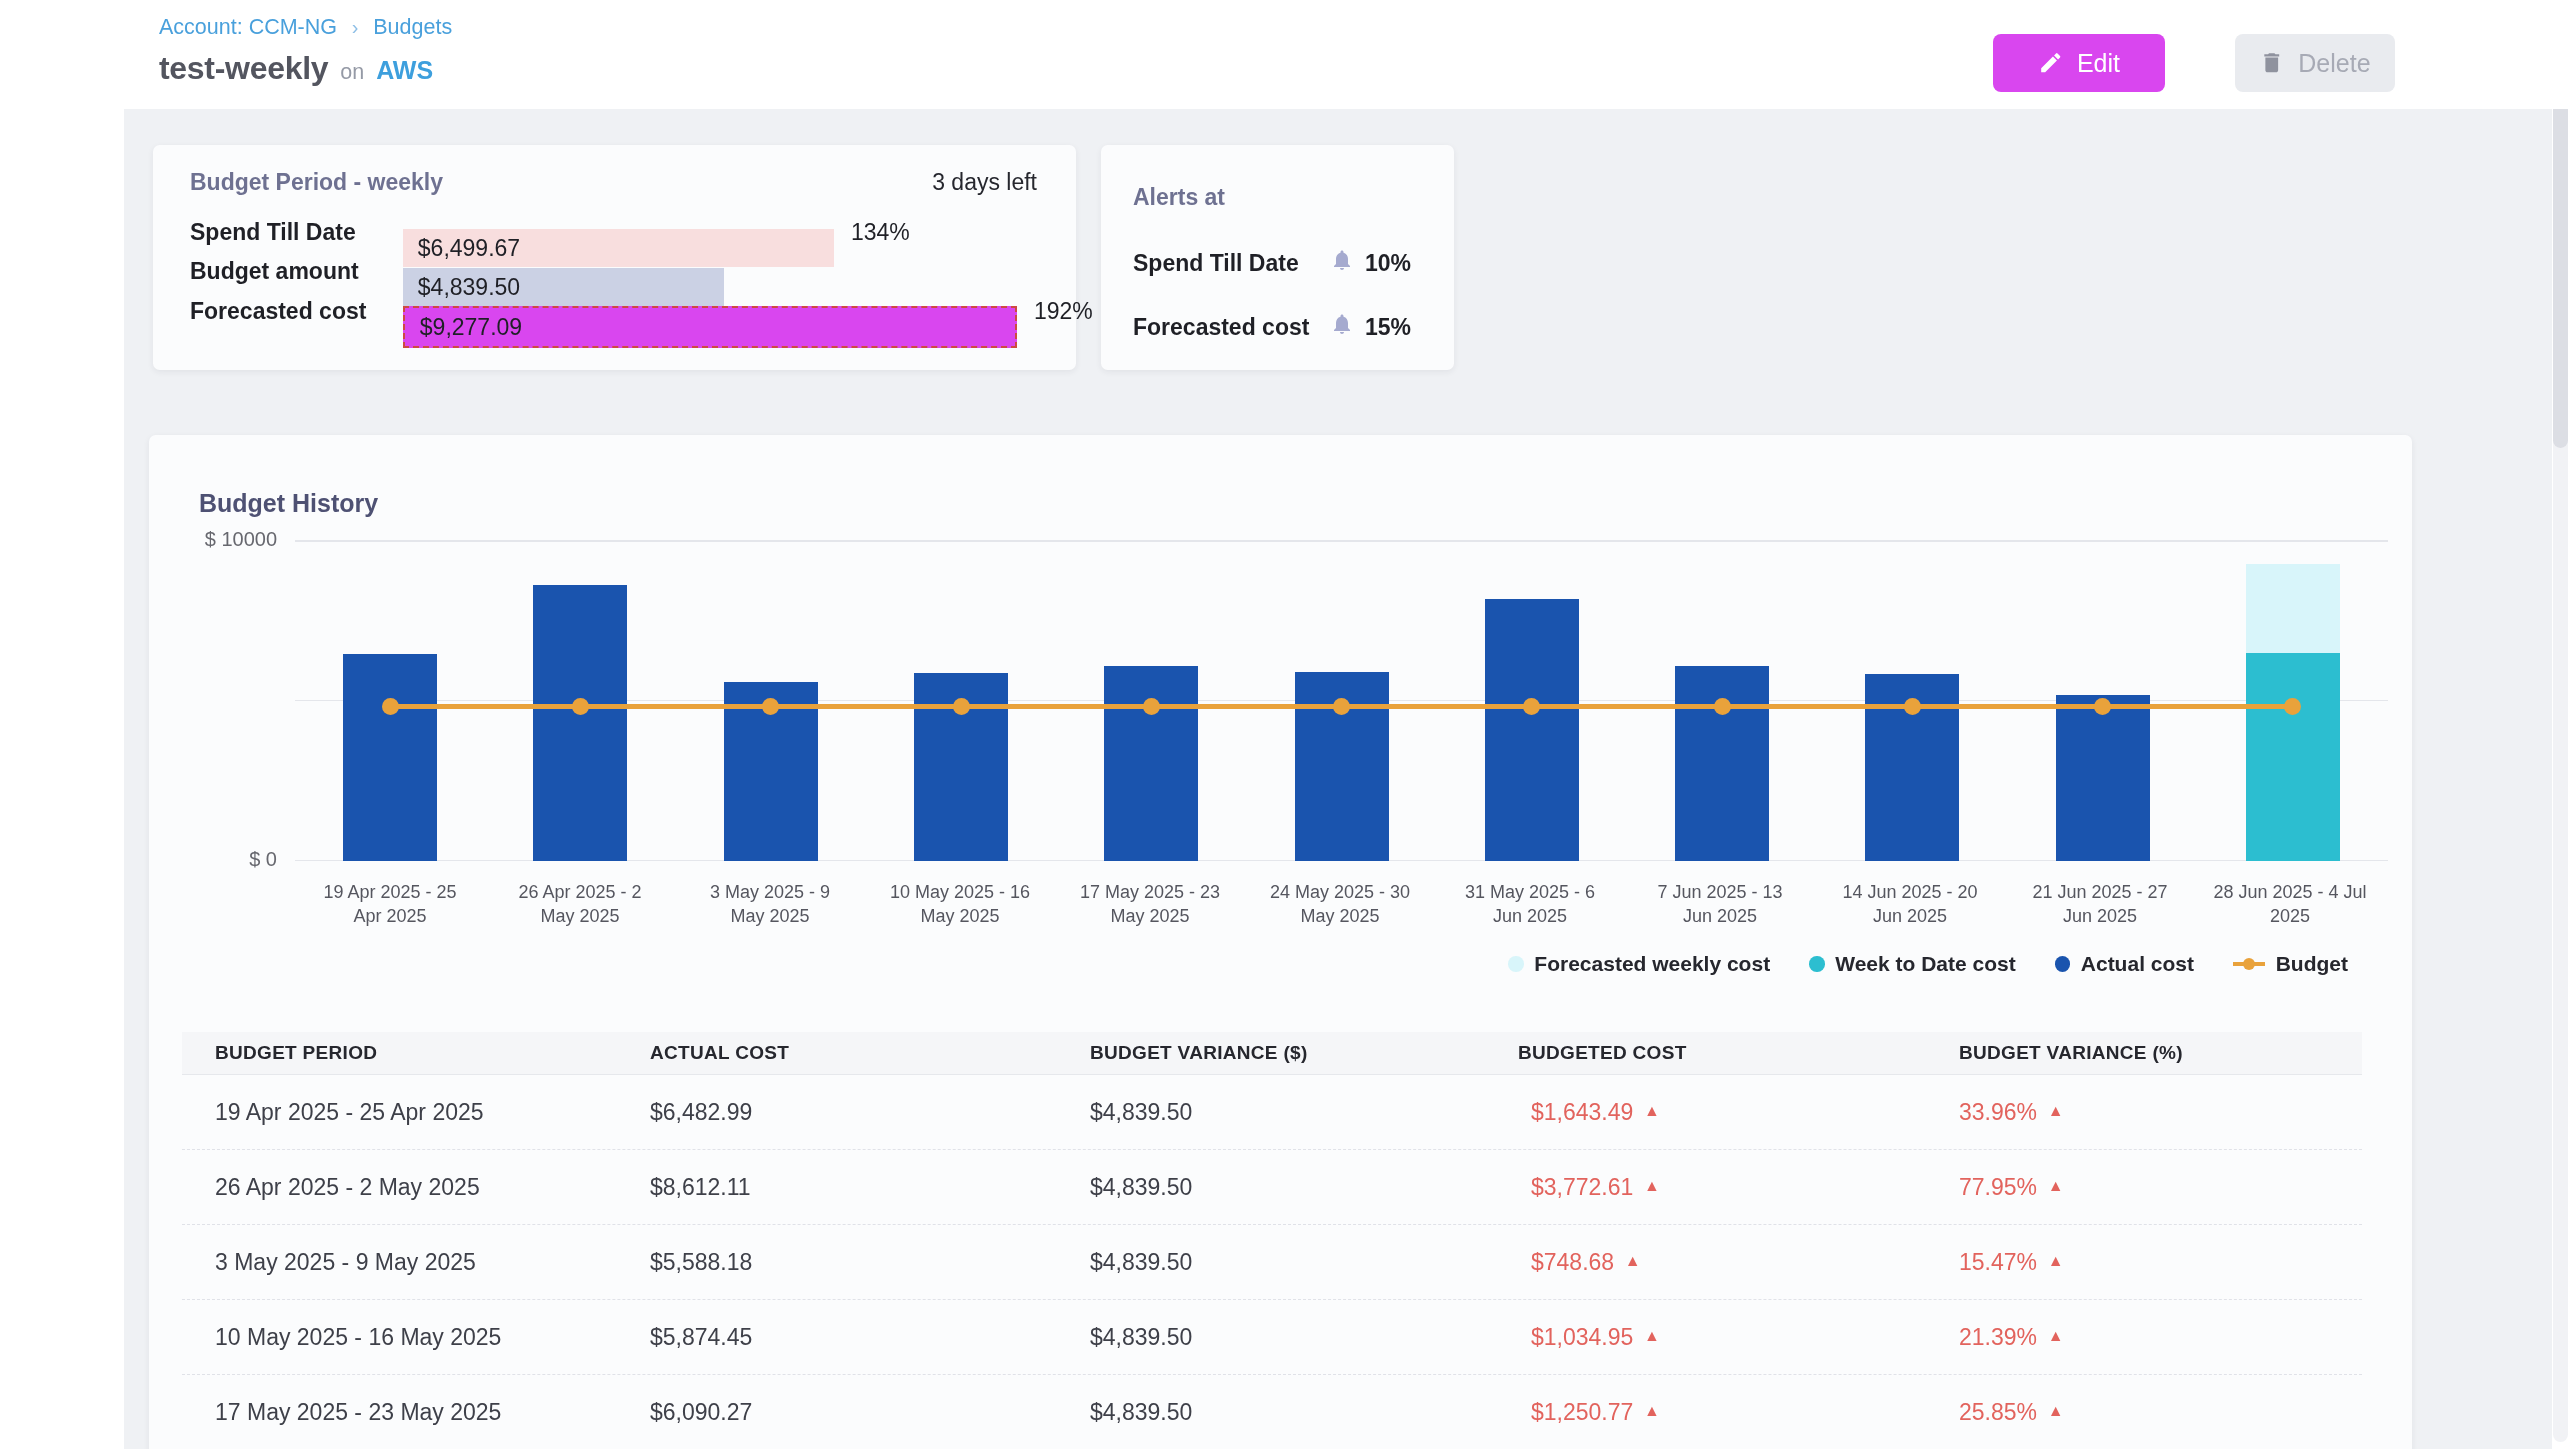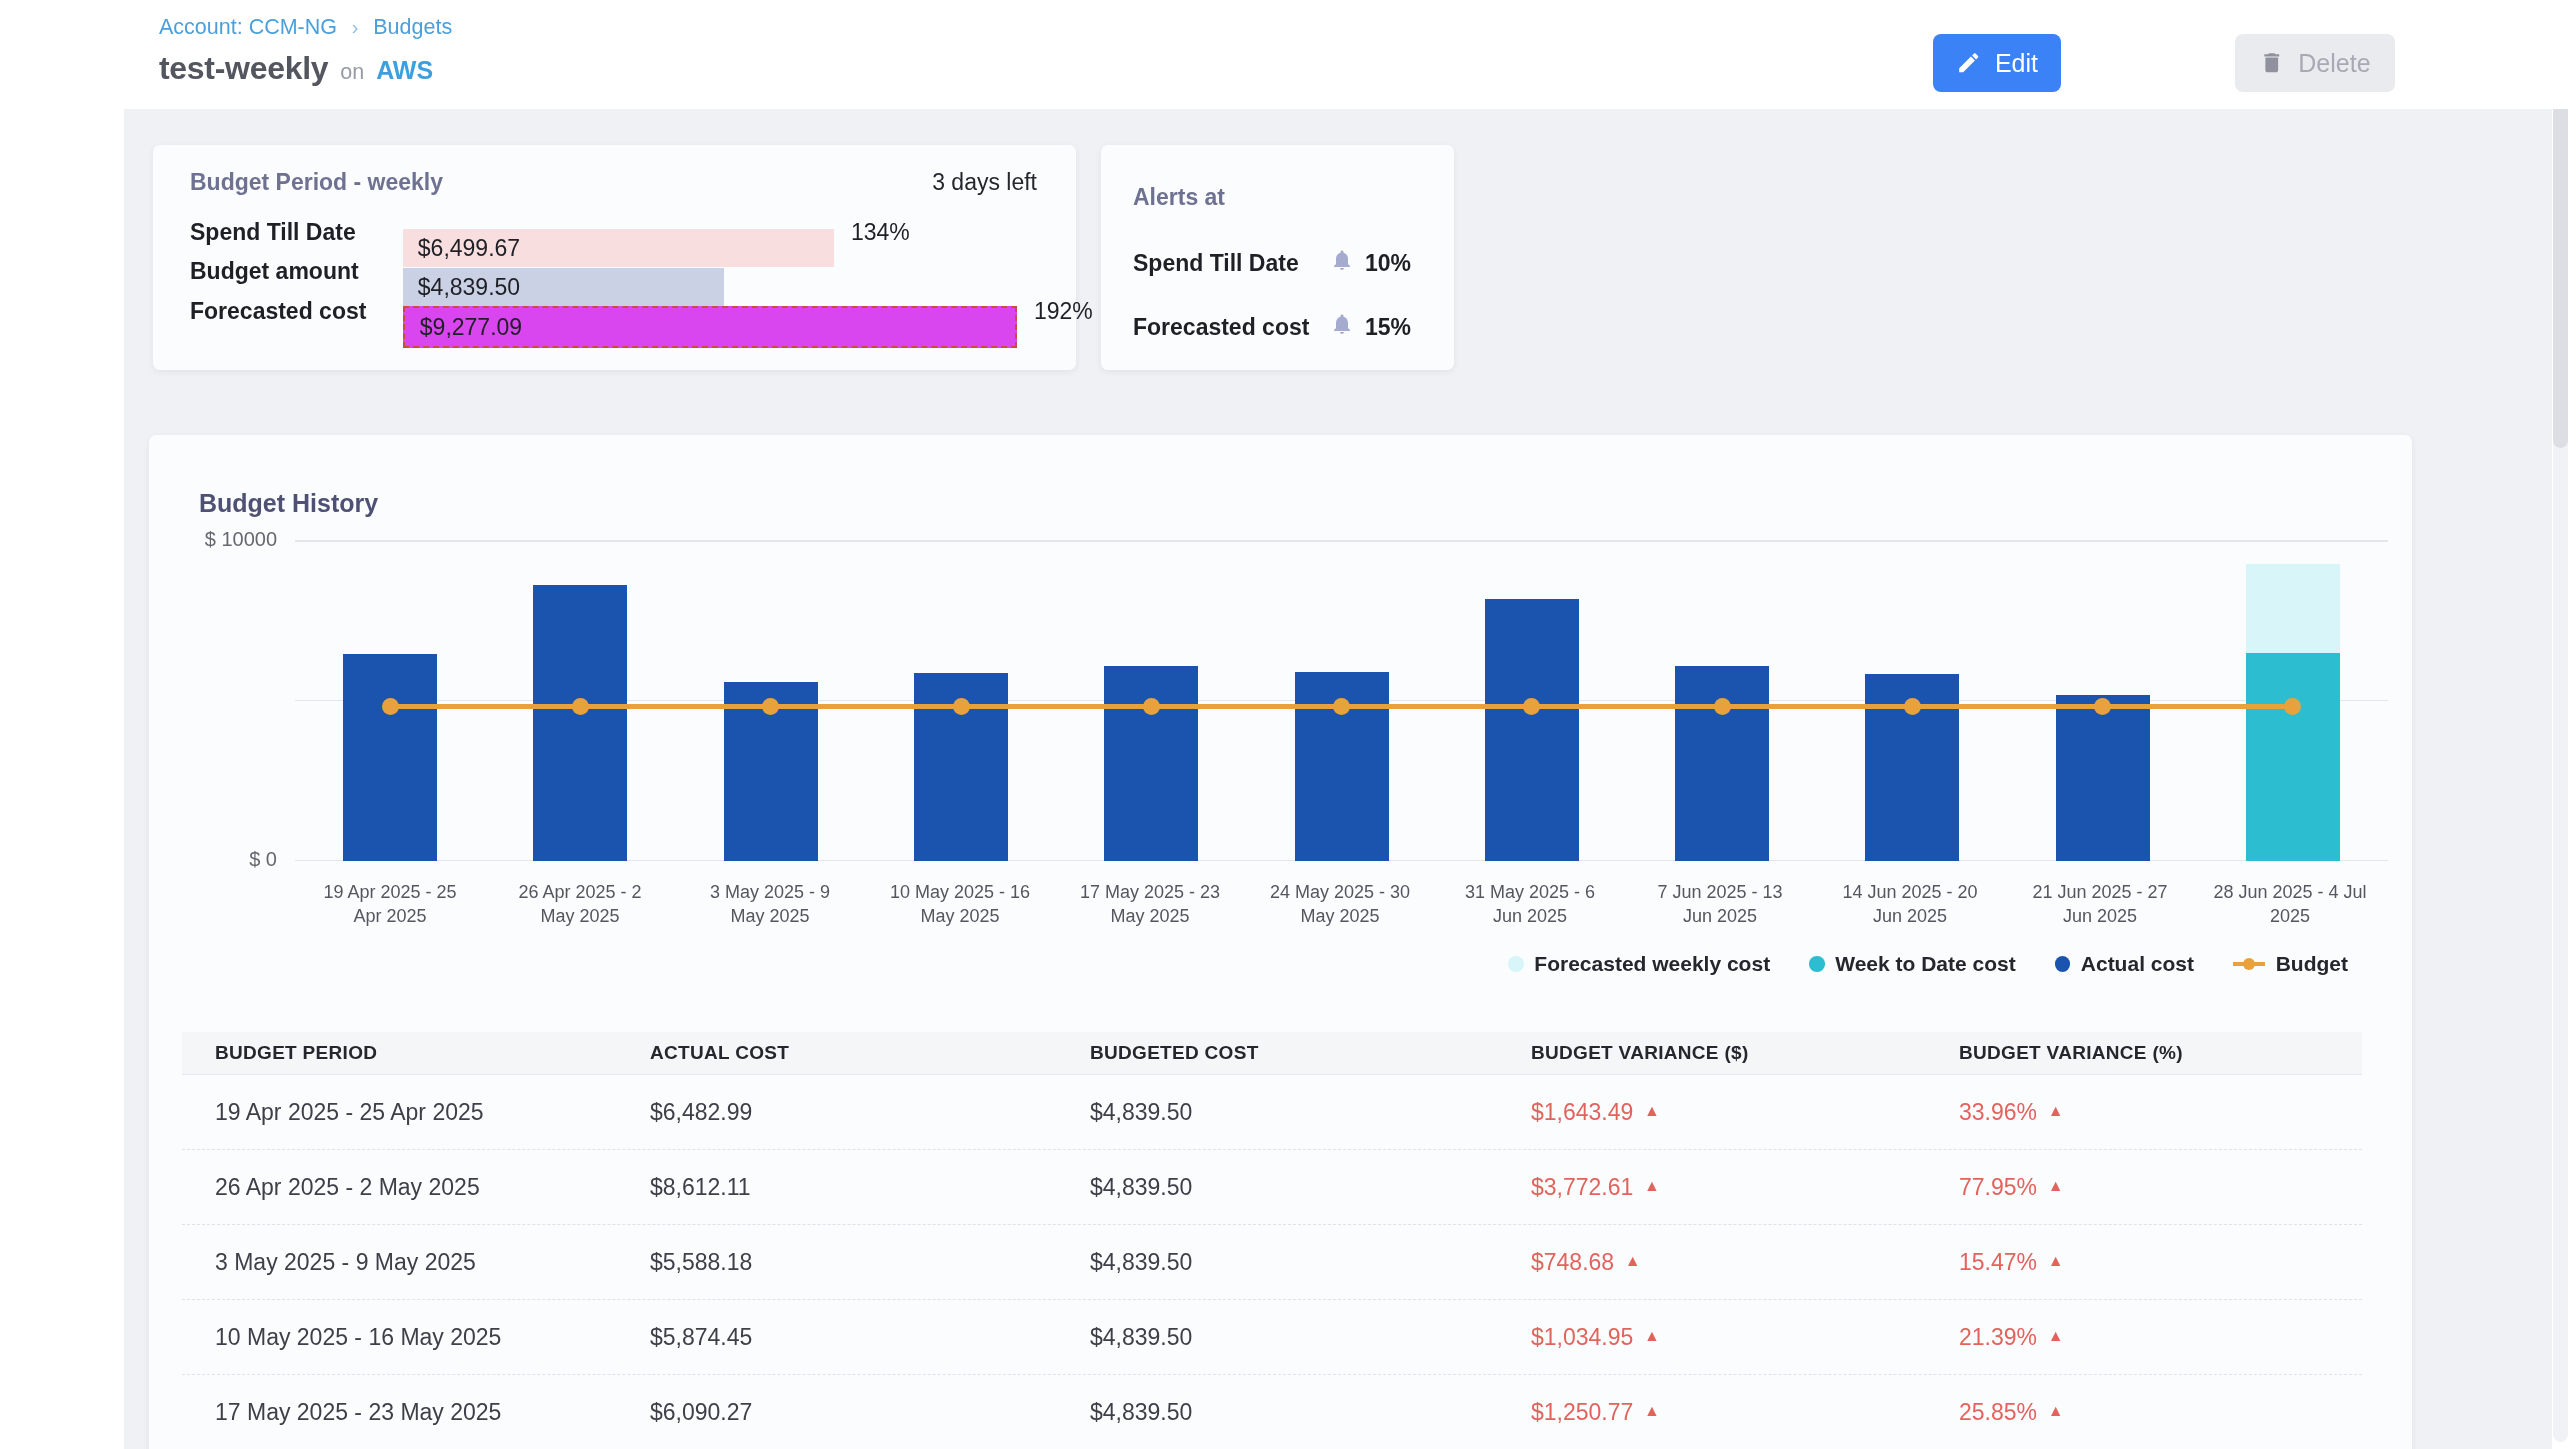--- a/index.html
+++ b/index.html
@@ -11,21 +11,21 @@
   
   .topbar { position:absolute; left:0; top:0; width:2576px; height:109px; background:#ffffff; z-index:5; }
   .breadcrumb { position:absolute; left:159px; top:14.8px; display:flex; align-items:center; gap:14.8px; font-size:21.5px; }
   .crumb { color:#49A0DC; cursor:pointer; }
   .crumb-sep { color:#8CBEE6; font-size:20px; }
   .title-row { position:absolute; left:159px; top:50px; display:flex; align-items:baseline; gap:12px; }
   .page-title { font-size:32px; font-weight:bold; color:#53555F; letter-spacing:-0.3px; }
   .on-label { font-size:21.5px; color:#959AA6; }
   .provider { font-size:25px; font-weight:bold; color:#3D9FDD; }
   .btn { position:absolute; top:34px; height:58px; border-radius:8px; display:flex; align-items:center; justify-content:center; gap:13.4px; font-size:25px; cursor:pointer; }
-  .btn-edit { left:1933px; width:128px; background:#3b82f6; color:#ffffff; }
+  .btn-edit { left:1993px; width:172px; background:#d946ef; color:#ffffff; }
   .btn-delete { left:2235px; width:160px; background:#E9EBEF; color:#A7AAB5; }
   .btn svg { display:block; }
 
   
   .content-bg { position:absolute; left:124px; top:109px; width:2428px; height:1340px; background:#EFF1F4; }
 
   .card { position:absolute; background:#FBFCFD; border-radius:6.7px; box-shadow:0 2px 6.7px rgba(40,41,61,0.07); }
 
   
   .bp-card { left:153px; top:145px; width:923px; height:225px; }
@@ -258,22 +258,22 @@
           <span class="d"></span>
         </span>
         <span>Budget</span>
       </div>
     </div>
 
   <div class="bh-table">
     <div class="t-head" id="thead">
         <div class="t-cell" style="width: 435px;">BUDGET PERIOD</div>
         <div class="t-cell" style="width: 440px;">ACTUAL COST</div>
+        <div class="t-cell" style="width: 428px;">BUDGET VARIANCE ($)</div>
         <div class="t-cell" style="width: 441px;">BUDGETED COST</div>
-        <div class="t-cell" style="width: 428px;">BUDGET VARIANCE ($)</div>
         <div class="t-cell" style="width: 436px;">BUDGET VARIANCE (%)</div>
       </div>
     <div id="tbody">
         <div class="t-row">
           <div class="t-cell " style="width: 435px;">
             <span>19 Apr 2025 - 25 Apr 2025</span>
           </div>
           <div class="t-cell " style="width: 440px;">
             <span>$6,482.99</span>
           </div>

